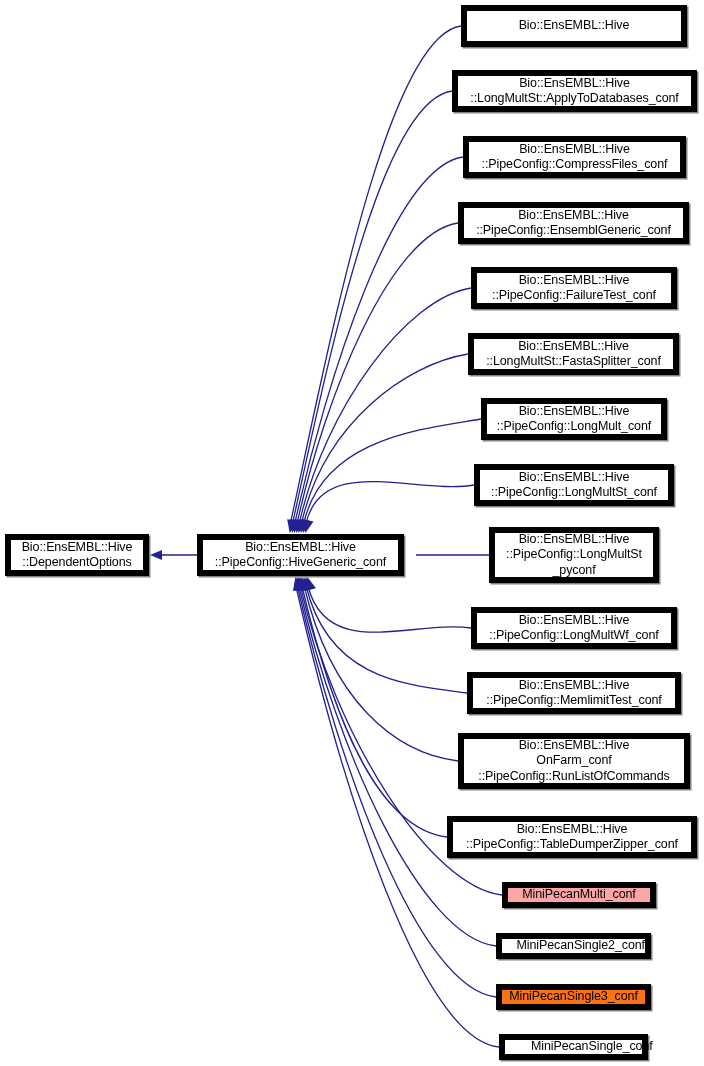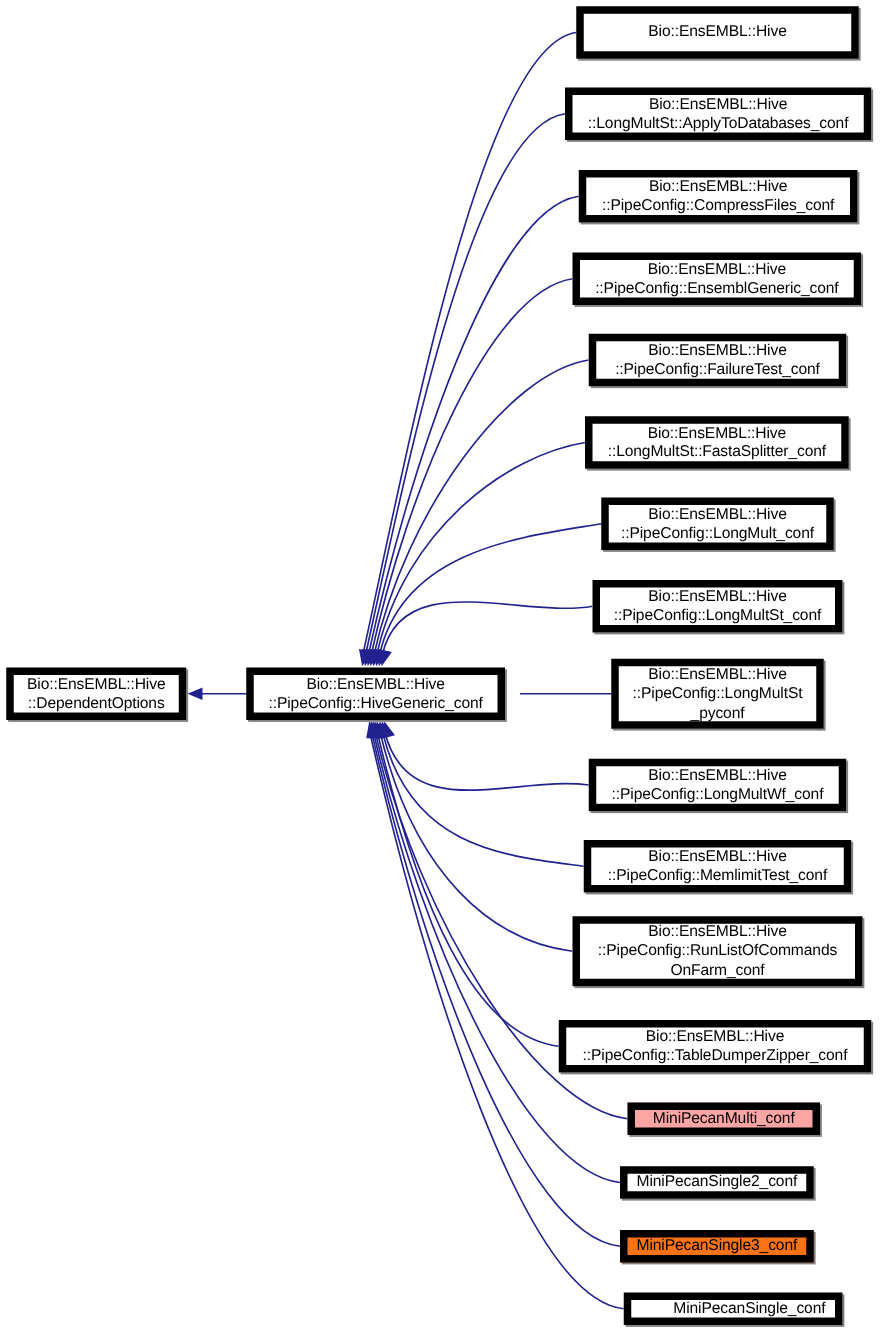--- a/index.html
+++ b/index.html
@@ -101,21 +101,21 @@
       <div class="node" style="left: 452px; top: 70px; width: 245px; height: 42px; border-color: rgb(0, 0, 0); background: rgb(255, 255, 255); color: rgb(0, 0, 0); box-shadow: rgb(128, 128, 128) 1.5px 1.5px 0px 0px;"><span class="ln">Bio::EnsEMBL::Hive</span><span class="ln">::LongMultSt::ApplyToDatabases_conf</span></div>
       <div class="node" style="left: 463px; top: 136px; width: 223px; height: 42px; border-color: rgb(0, 0, 0); background: rgb(255, 255, 255); color: rgb(0, 0, 0); box-shadow: rgb(128, 128, 128) 1.5px 1.5px 0px 0px;"><span class="ln">Bio::EnsEMBL::Hive</span><span class="ln">::PipeConfig::CompressFiles_conf</span></div>
       <div class="node" style="left: 458px; top: 202px; width: 231px; height: 42px; border-color: rgb(0, 0, 0); background: rgb(255, 255, 255); color: rgb(0, 0, 0); box-shadow: rgb(128, 128, 128) 1.5px 1.5px 0px 0px;"><span class="ln">Bio::EnsEMBL::Hive</span><span class="ln">::PipeConfig::EnsemblGeneric_conf</span></div>
       <div class="node" style="left: 471px; top: 267px; width: 206px; height: 42px; border-color: rgb(0, 0, 0); background: rgb(255, 255, 255); color: rgb(0, 0, 0); box-shadow: rgb(128, 128, 128) 1.5px 1.5px 0px 0px;"><span class="ln">Bio::EnsEMBL::Hive</span><span class="ln">::PipeConfig::FailureTest_conf</span></div>
       <div class="node" style="left: 468px; top: 333px; width: 211px; height: 42px; border-color: rgb(0, 0, 0); background: rgb(255, 255, 255); color: rgb(0, 0, 0); box-shadow: rgb(128, 128, 128) 1.5px 1.5px 0px 0px;"><span class="ln">Bio::EnsEMBL::Hive</span><span class="ln">::LongMultSt::FastaSplitter_conf</span></div>
       <div class="node" style="left: 481px; top: 398px; width: 186px; height: 42px; border-color: rgb(0, 0, 0); background: rgb(255, 255, 255); color: rgb(0, 0, 0); box-shadow: rgb(128, 128, 128) 1.5px 1.5px 0px 0px;"><span class="ln">Bio::EnsEMBL::Hive</span><span class="ln">::PipeConfig::LongMult_conf</span></div>
       <div class="node" style="left: 474px; top: 464px; width: 200px; height: 42px; border-color: rgb(0, 0, 0); background: rgb(255, 255, 255); color: rgb(0, 0, 0); box-shadow: rgb(128, 128, 128) 1.5px 1.5px 0px 0px;"><span class="ln">Bio::EnsEMBL::Hive</span><span class="ln">::PipeConfig::LongMultSt_conf</span></div>
       <div class="node" style="left: 489px; top: 527px; width: 170px; height: 56px; border-color: rgb(0, 0, 0); background: rgb(255, 255, 255); color: rgb(0, 0, 0); box-shadow: rgb(128, 128, 128) 1.5px 1.5px 0px 0px;"><span class="ln">Bio::EnsEMBL::Hive</span><span class="ln">::PipeConfig::LongMultSt</span><span class="ln">_pyconf</span></div>
       <div class="node" style="left: 471px; top: 607px; width: 206px; height: 42px; border-color: rgb(0, 0, 0); background: rgb(255, 255, 255); color: rgb(0, 0, 0); box-shadow: rgb(128, 128, 128) 1.5px 1.5px 0px 0px;"><span class="ln">Bio::EnsEMBL::Hive</span><span class="ln">::PipeConfig::LongMultWf_conf</span></div>
       <div class="node" style="left: 467px; top: 672px; width: 214px; height: 42px; border-color: rgb(0, 0, 0); background: rgb(255, 255, 255); color: rgb(0, 0, 0); box-shadow: rgb(128, 128, 128) 1.5px 1.5px 0px 0px;"><span class="ln">Bio::EnsEMBL::Hive</span><span class="ln">::PipeConfig::MemlimitTest_conf</span></div>
-      <div class="node" style="left: 458px; top: 733px; width: 232px; height: 56px; border-color: rgb(0, 0, 0); background: rgb(255, 255, 255); color: rgb(0, 0, 0); box-shadow: rgb(128, 128, 128) 1.5px 1.5px 0px 0px;"><span class="ln">Bio::EnsEMBL::Hive</span><span class="ln">::PipeConfig::RunListOfCommands</span><span class="ln">OnFarm_conf</span></div>
+      <div class="node" style="left: 458px; top: 733px; width: 232px; height: 56px; border-color: rgb(0, 0, 0); background: rgb(255, 255, 255); color: rgb(0, 0, 0); box-shadow: rgb(128, 128, 128) 1.5px 1.5px 0px 0px;"><span class="ln">Bio::EnsEMBL::Hive</span><span class="ln">OnFarm_conf</span><span class="ln">::PipeConfig::RunListOfCommands</span></div>
       <div class="node" style="left: 447px; top: 816px; width: 250px; height: 42px; border-color: rgb(0, 0, 0); background: rgb(255, 255, 255); color: rgb(0, 0, 0); box-shadow: rgb(128, 128, 128) 1.5px 1.5px 0px 0px;"><span class="ln">Bio::EnsEMBL::Hive</span><span class="ln">::PipeConfig::TableDumperZipper_conf</span></div>
       <div class="node" style="left: 502px; top: 882px; width: 154px; height: 26px; border-color: rgb(0, 0, 0); background: #fca5a5; color: rgb(0, 0, 0); box-shadow: rgb(128, 128, 128) 1.5px 1.5px 0px 0px; align-items: flex-end;"><span class="ln">MiniPecanMulti_conf</span></div>
-      <div class="node" style="left: 496px; top: 933px; width: 155px; height: 26px; border-color: rgb(0, 0, 0); background: rgb(255, 255, 255); color: rgb(0, 0, 0); box-shadow: rgb(128, 128, 128) 1.5px 1.5px 0px 0px;"><span class="ln">MiniPecanSingle2_conf</span></div>
+      <div class="node" style="left: 496px; top: 933px; width: 155px; height: 26px; border-color: rgb(0, 0, 0); background: rgb(255, 255, 255); color: rgb(0, 0, 0); box-shadow: rgb(128, 128, 128) 1.5px 1.5px 0px 0px; text-align: right;"><span class="ln">MiniPecanSingle2_conf</span></div>
       <div class="node" style="left: 496px; top: 984px; width: 155px; height: 26px; border-color: rgb(0, 0, 0); background: #f97316; color: rgb(0, 0, 0); box-shadow: rgb(128, 128, 128) 1.5px 1.5px 0px 0px;"><span class="ln">MiniPecanSingle3_conf</span></div>
-      <div class="node" style="left: 499px; top: 1034px; width: 175px; height: 26px; border-color: rgb(0, 0, 0); background: rgb(255, 255, 255); color: rgb(0, 0, 0); box-shadow: rgb(128, 128, 128) 1.5px 1.5px 0px 0px; padding-left: 26px;"><span class="ln">MiniPecanSingle_conf</span></div>
+      <div class="node" style="left: 499px; top: 1034px; width: 149px; height: 26px; border-color: rgb(0, 0, 0); background: rgb(255, 255, 255); color: rgb(0, 0, 0); box-shadow: rgb(128, 128, 128) 1.5px 1.5px 0px 0px; padding-left: 26px;"><span class="ln">MiniPecanSingle_conf</span></div>
     </div>
 
 </div>
 
 </body></html>

